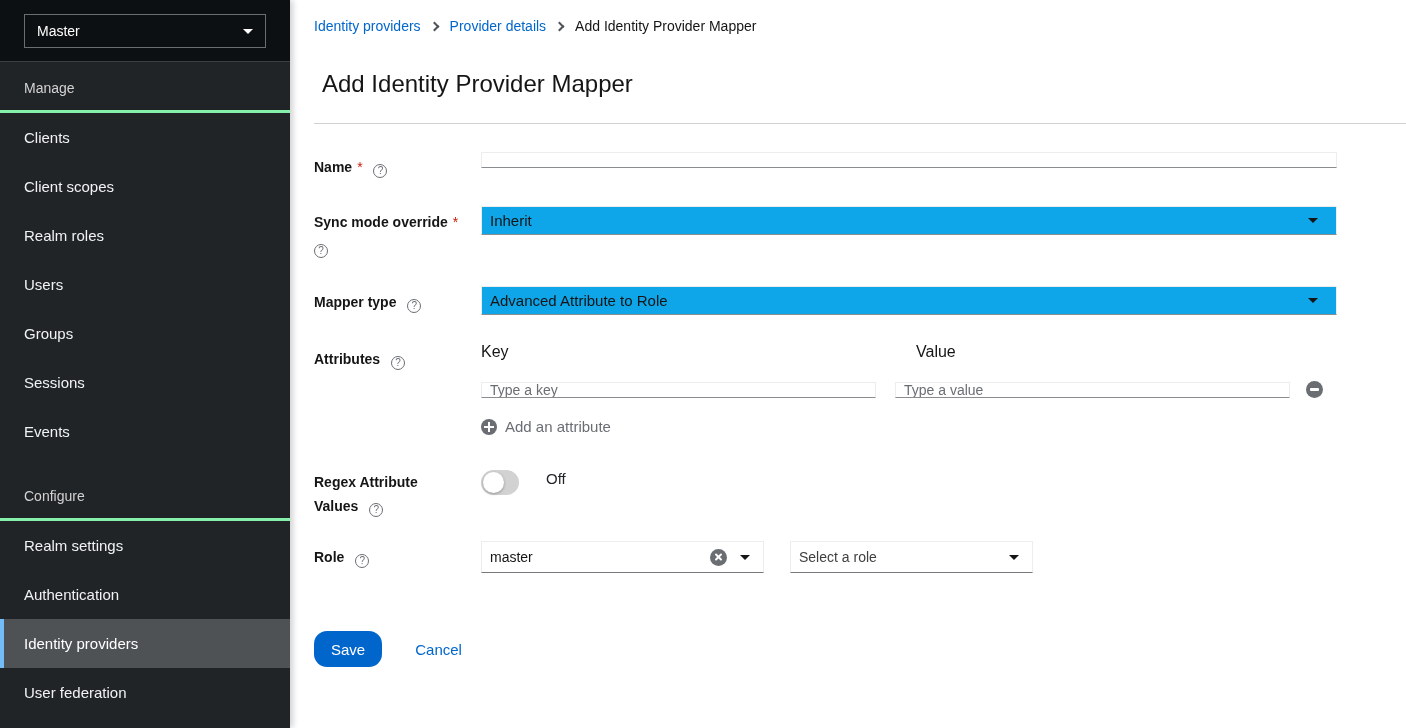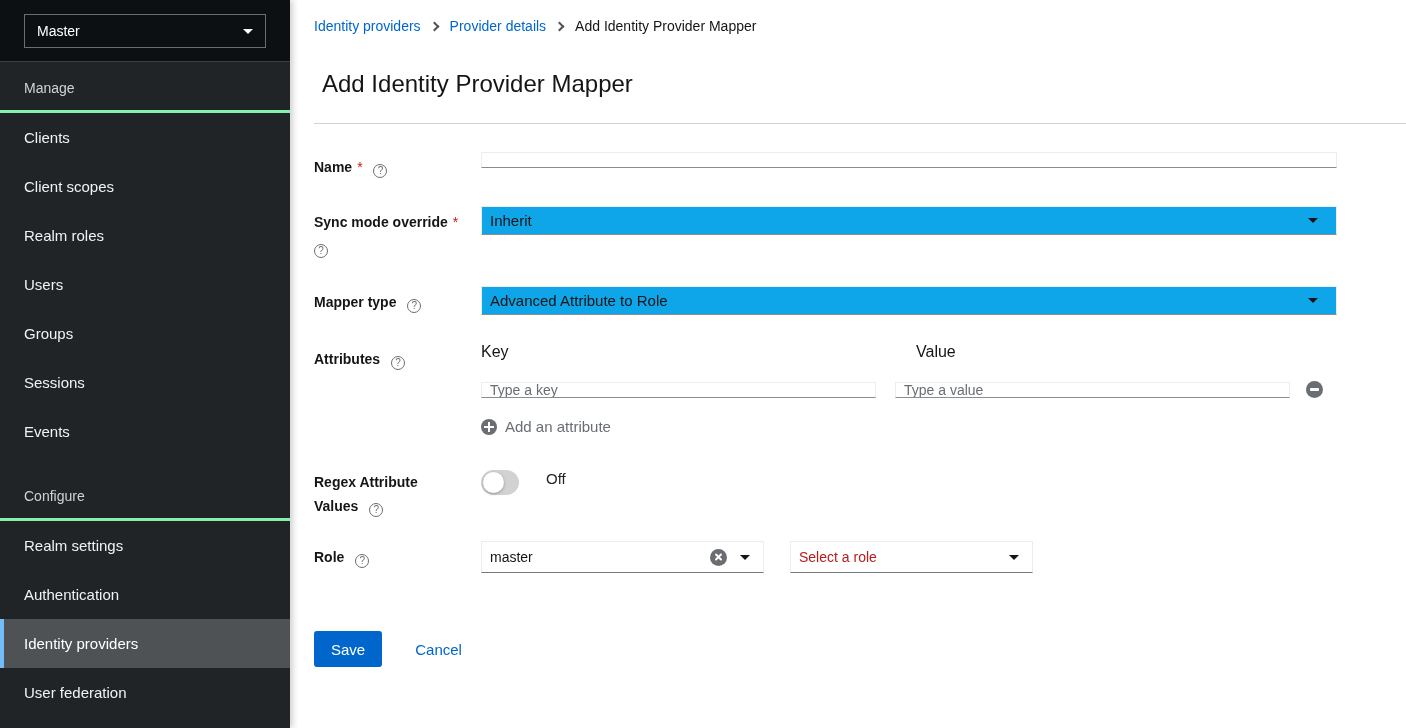--- a/index.html
+++ b/index.html
@@ -112,25 +112,25 @@
   .combo-typeahead { width: 283px; }
   .combo-value { flex: 1; color: #151515; }
   .clear-btn { width: 17px; height: 17px; margin-right: 13px; flex: 0 0 17px; }
   .clear-btn::before, .clear-btn::after {
     content: ""; position: absolute; left: 4px; top: 7.5px; width: 9px; height: 2px;
     background: #fff; border-radius: 1px;
   }
   .clear-btn::before { transform: rotate(45deg); }
   .clear-btn::after { transform: rotate(-45deg); }
   .combo-select-role { width: 243px; margin-left: 26px; }
-  .combo-placeholder { flex: 1; color: #b91c1c; }
+  .combo-placeholder { flex: 1; color: #404040; }
 
   .actions { display: flex; align-items: center; margin-top: 58px; }
   .save-btn {
-    background: #0066cc; color: #fff; border: none; border-radius: 3px; height: 36px;
+    background: #0066cc; color: #fff; border: none; border-radius: 13px; height: 36px;
     padding: 0 17px; font-size: 15px; font-family: inherit; cursor: pointer;
   }
   .cancel-link { color: #0066cc; font-size: 15px; margin-left: 33px; text-decoration: none; cursor: pointer; }
 </style>
 </head>
 <body>
 
 <div class="app">
 
   <aside class="sidebar">

